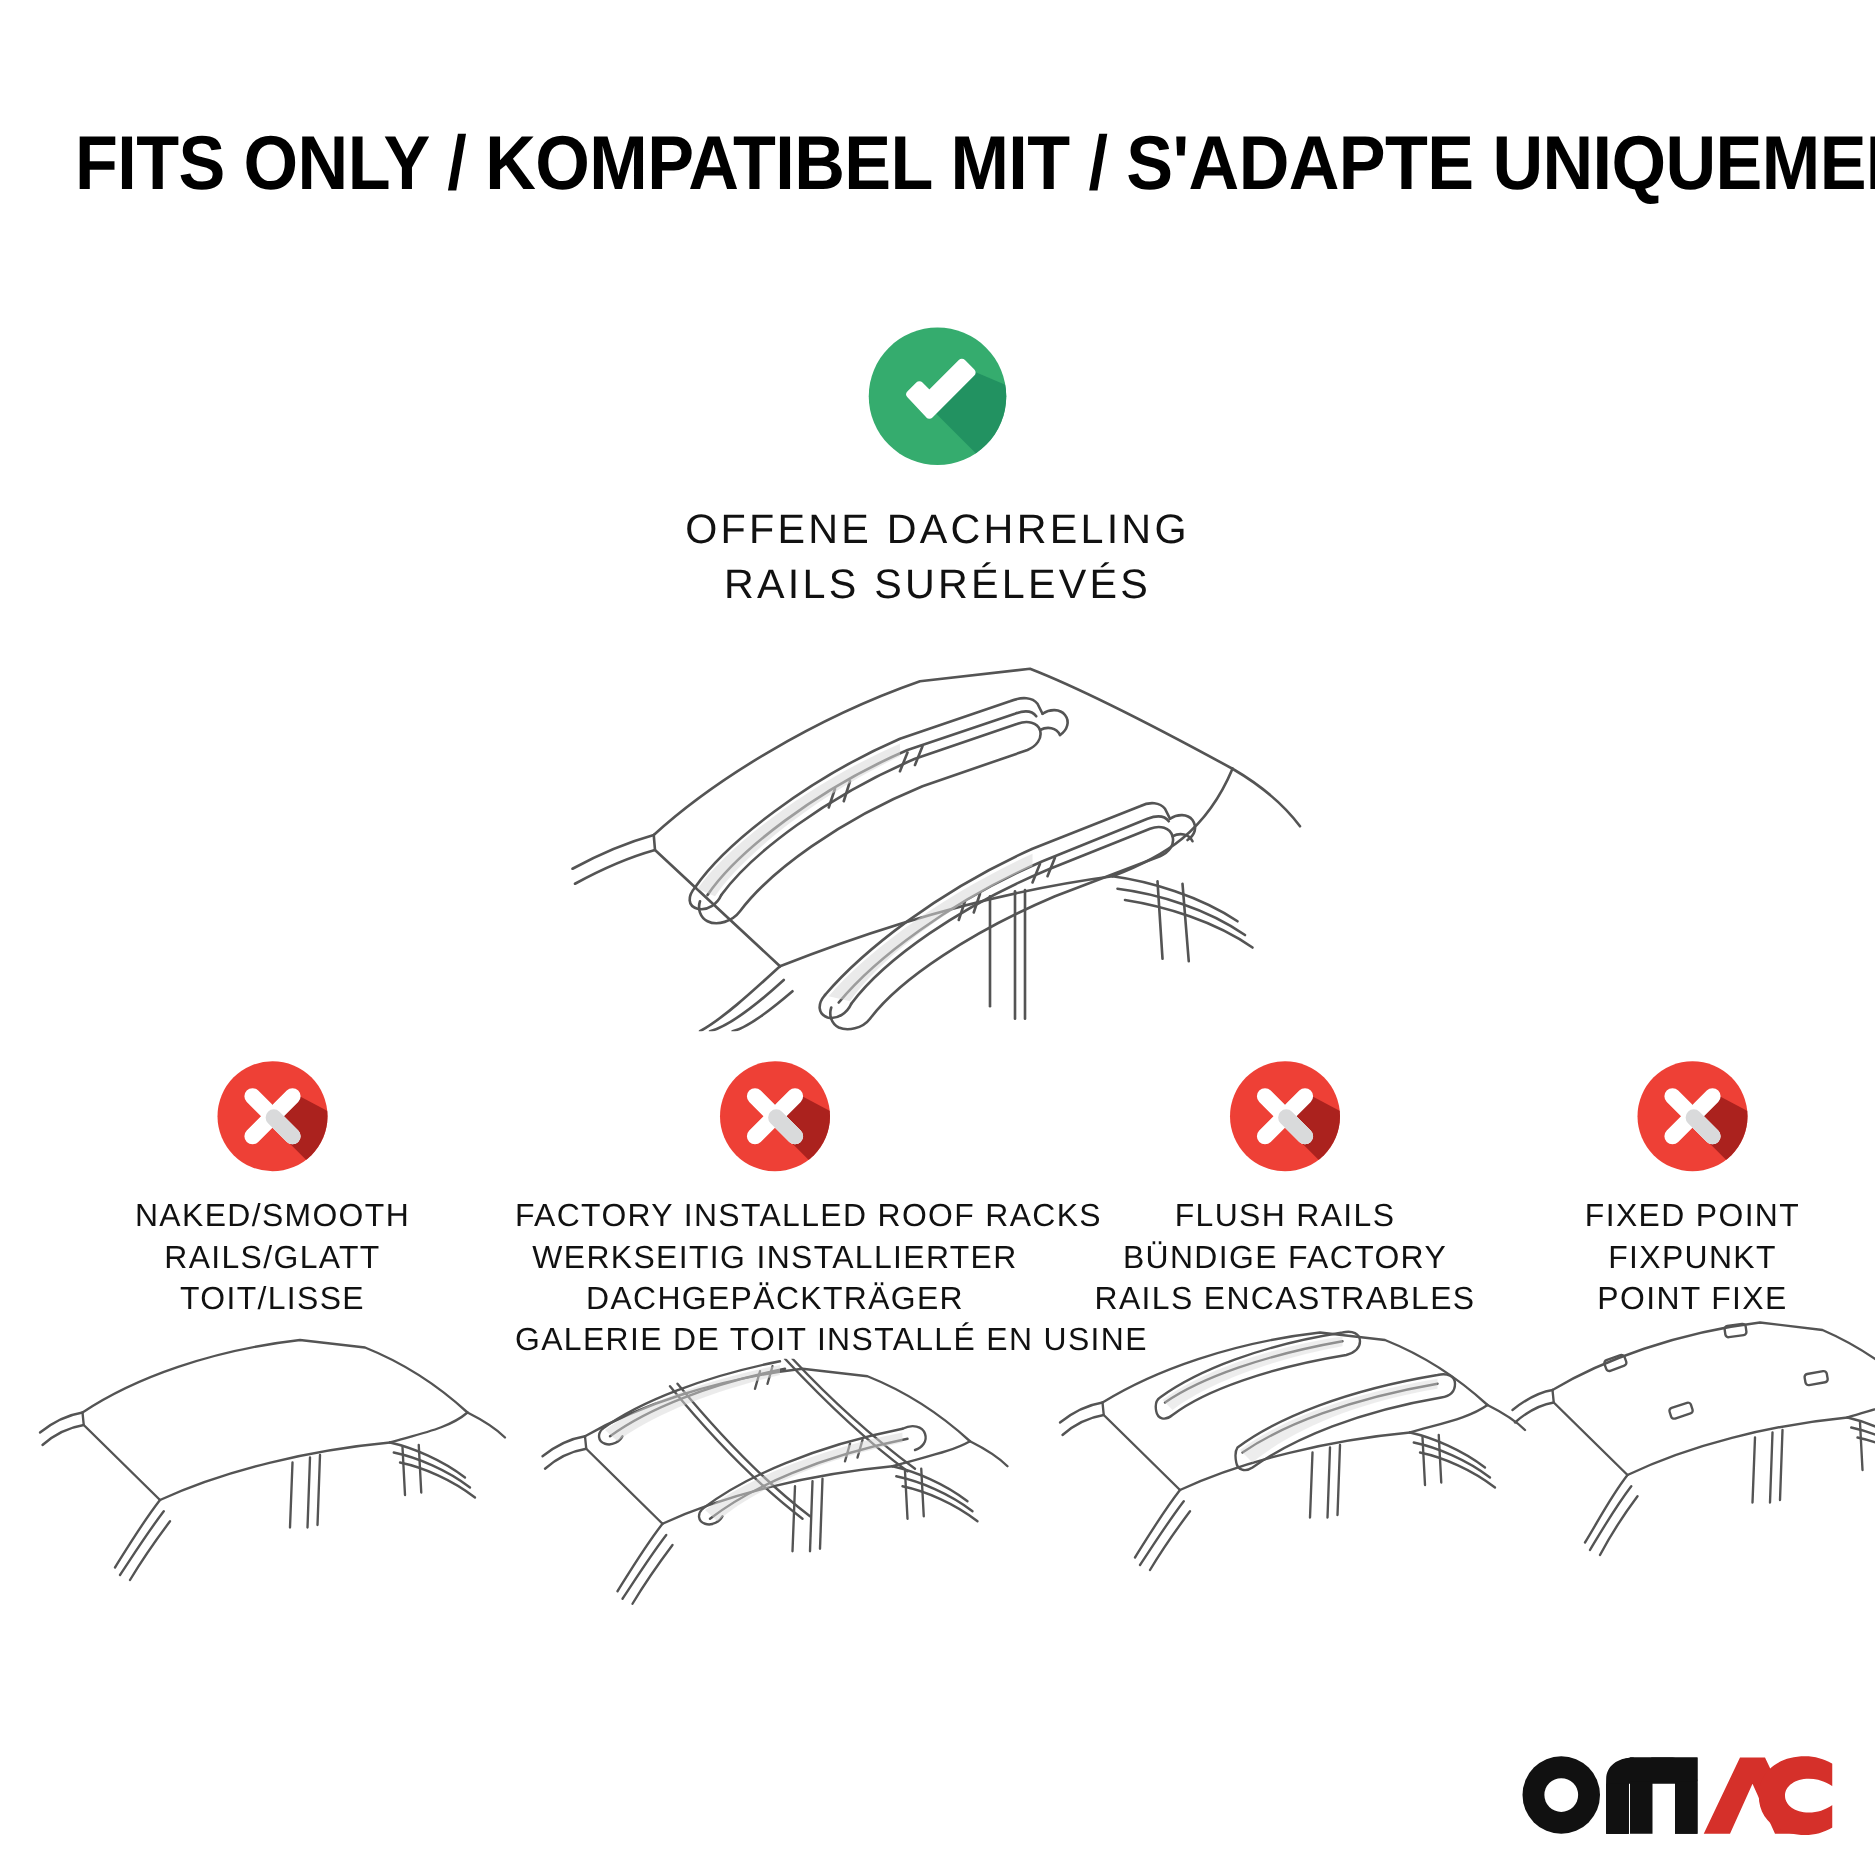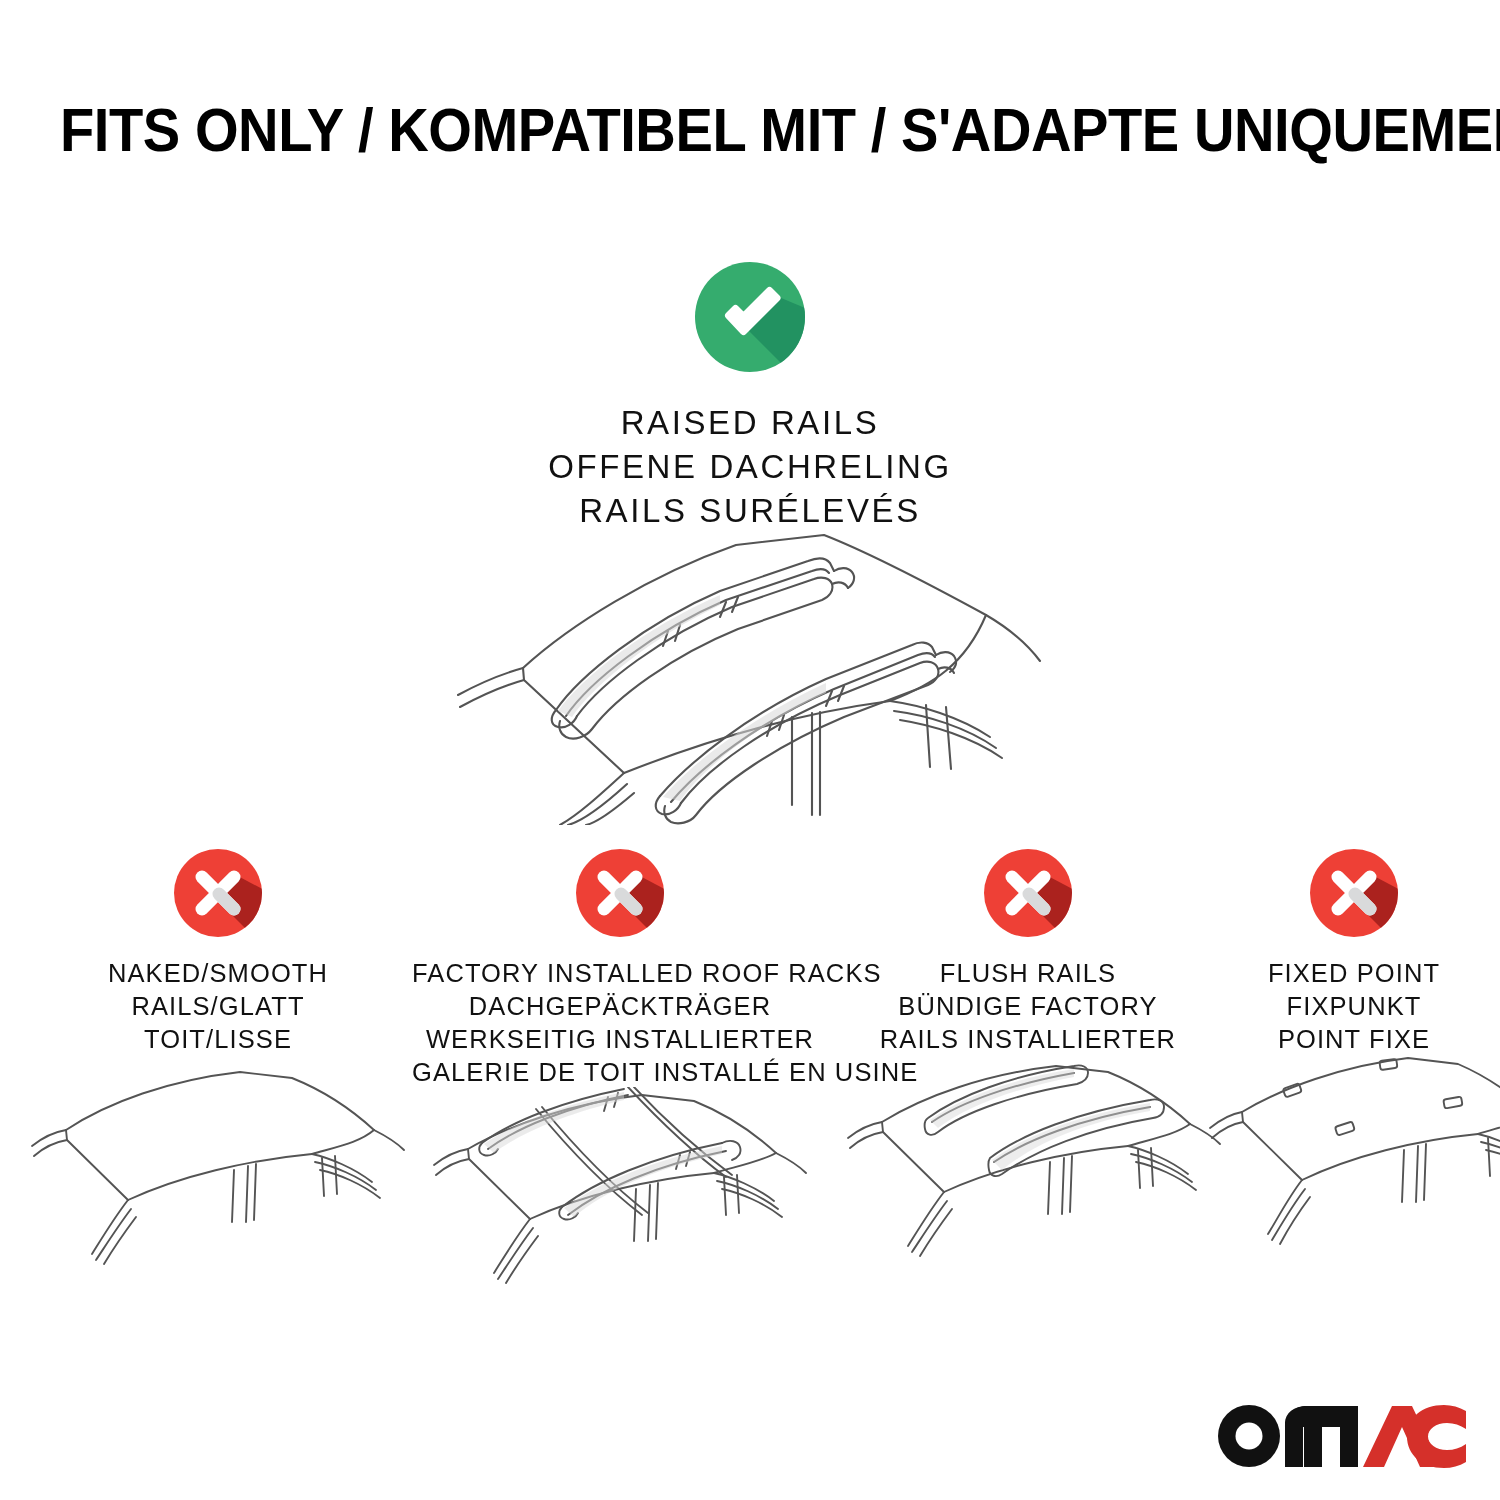--- a/index.html
+++ b/index.html
@@ -150,21 +150,20 @@
         <g clip-path="url(#ckclip)">
 
           <path d="M47 62 L58 73 L124 139 L124 56 L86 40 Z" fill="#1f8d5f" opacity="0.85"></path>
         </g>
 
         <path d="M40.5 60.5 L47.5 53.5 L55.5 61.5 L81.5 35.5 L89 43 L55.5 76.5 Z" fill="#ffffff" stroke="#ffffff" stroke-width="7" stroke-linejoin="round" stroke-linecap="round"></path>
       </svg>
     </div>
 
     <div class="primary-caption">
-      <div>RAISED RAILS</div>
       <div>OFFENE DACHRELING</div>
       <div>RAILS SURÉLEVÉS</div>
     </div>
   </div>
 
   <div class="primary-art" style="top:505px;">
     <svg viewBox="0 0 660 320" width="660" height="320" aria-hidden="true">
       <g fill="none" stroke="#545454" stroke-width="2.1" stroke-linecap="round" stroke-linejoin="round">
 
         <path d="M103 163 C150 120 230 70 316 40 L404 30 C440 44 500 74 566 110"></path>
@@ -286,22 +285,22 @@
           </g>
           <g stroke-linecap="round" stroke-linejoin="round" stroke-width="13">
             <path d="M32 32 L64 64" stroke="#ffffff"></path>
             <path d="M64 32 L32 64" stroke="#ffffff"></path>
             <path d="M49 49 L64 64" stroke="#d9dadb"></path>
           </g>
         </svg>
       </div>
       <div class="col-caption">
         <div>FACTORY INSTALLED ROOF RACKS</div>
+        <div>WERKSEITIG INSTALLIERTER</div>
         <div>DACHGEPÄCKTRÄGER</div>
-        <div>WERKSEITIG INSTALLIERTER</div>
         <div>GALERIE DE TOIT INSTALLÉ EN USINE</div>
       </div>
       <div class="col-art" style="top:242px;">
         <svg viewBox="0 0 376 230" width="376" height="230" aria-hidden="true">
           <g fill="none" stroke="#545454" stroke-width="1.9" stroke-linecap="round" stroke-linejoin="round">
 
             <path d="M36 62 C78 38 140 16 210 8 L262 14 C292 26 320 44 344 66"></path>
             <path d="M36 62 L37 72 L98 132"></path>
             <path d="M98 132 C150 108 218 92 282 86"></path>
             <path d="M282 86 C310 78 330 74 344 66"></path>
@@ -362,21 +361,21 @@
           <g stroke-linecap="round" stroke-linejoin="round" stroke-width="13">
             <path d="M32 32 L64 64" stroke="#ffffff"></path>
             <path d="M64 32 L32 64" stroke="#ffffff"></path>
             <path d="M49 49 L64 64" stroke="#d9dadb"></path>
           </g>
         </svg>
       </div>
       <div class="col-caption">
         <div>FLUSH RAILS</div>
         <div>BÜNDIGE FACTORY</div>
-        <div>RAILS INSTALLIERTER</div>
+        <div>RAILS ENCASTRABLES</div>
       </div>
       <div class="col-art">
         <svg viewBox="0 0 376 230" width="376" height="230" aria-hidden="true">
           <g fill="none" stroke="#545454" stroke-width="1.9" stroke-linecap="round" stroke-linejoin="round">
             <path d="M36 72 C78 46 140 24 210 16 L262 22 C292 34 320 52 344 74"></path>
             <path d="M36 72 L37 82 L98 142"></path>
             <path d="M98 142 C150 118 218 102 282 96"></path>
             <path d="M282 96 C310 88 330 84 344 74"></path>
             <path d="M36 72 C24 74 12 80 2 88"></path>
             <path d="M37 82 C25 84 13 90 4 98"></path>

